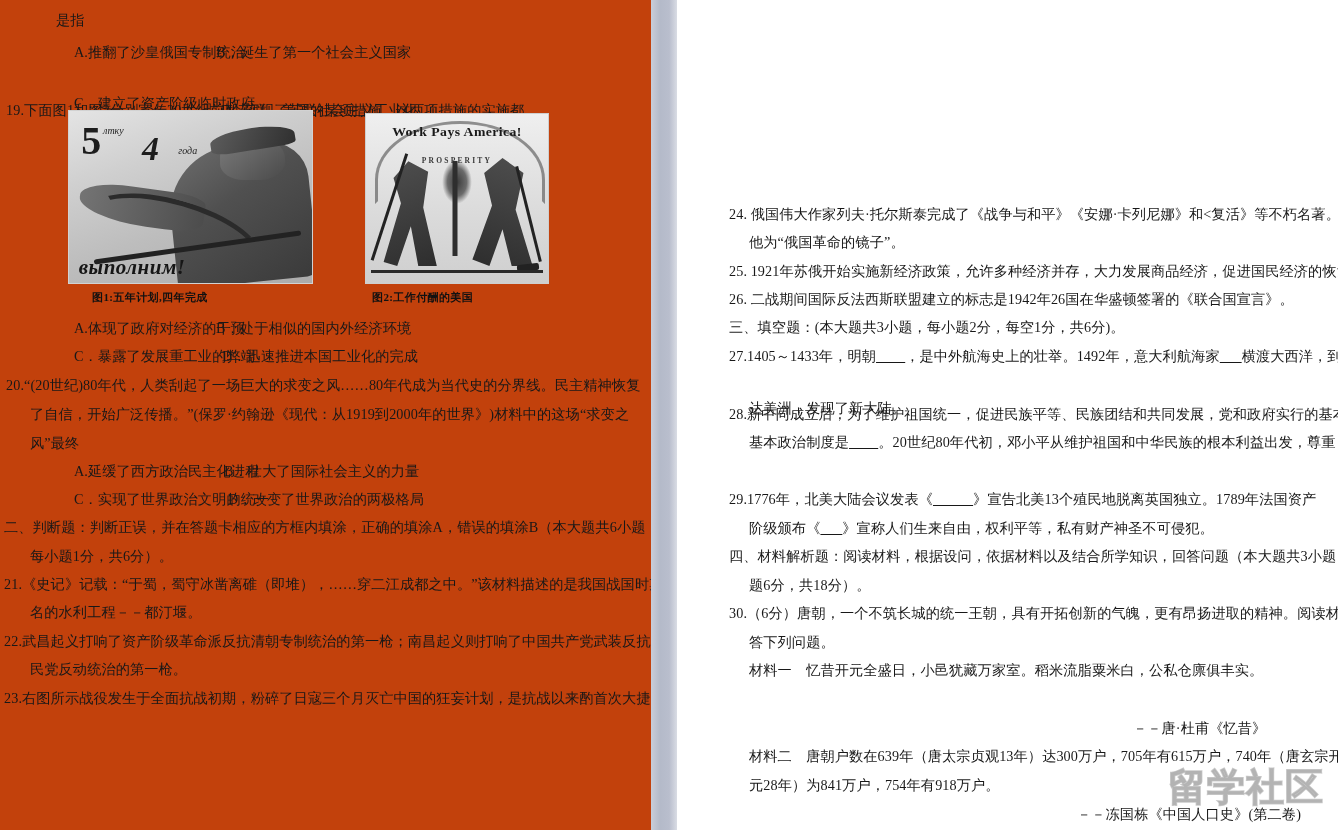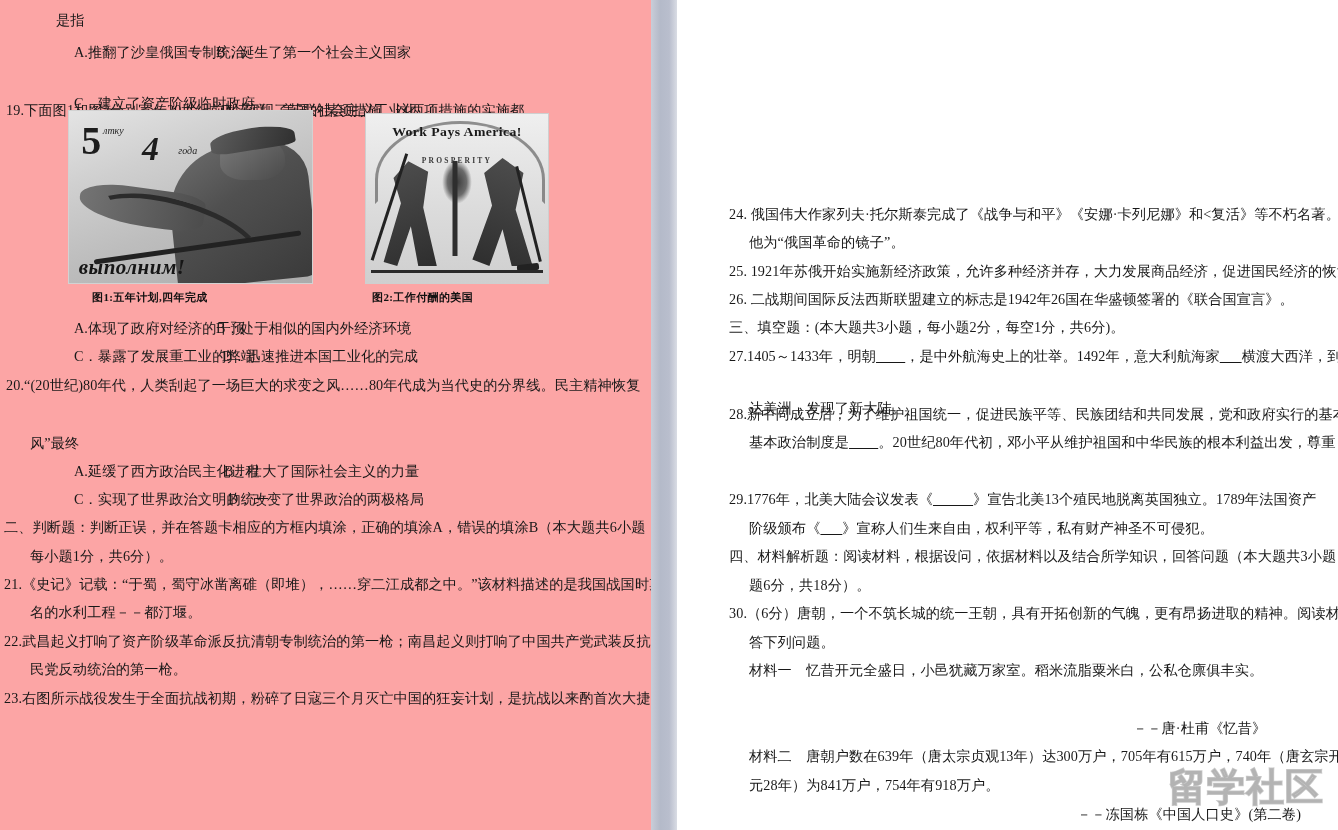--- a/index.html
+++ b/index.html
@@ -19,21 +19,21 @@
     position: absolute;
     inset: 0;
     display: flex;
     background: #ffffff;
   }
   
   .col-left {
     position: absolute;
     left: 0; top: 0;
     width: 651px; height: 830px;
-    background: #fca5a5;
+    background: #c2410c;
   }
   .col-divider {
     position: absolute;
     left: 651px; top: 0;
     width: 26px; height: 830px;
     background: linear-gradient(to right,#c9cdd8 0%, #b4bac9 35%, #b9becd 70%, #d9dce4 100%);
   }
   .col-right {
     position: absolute;
     left: 677px; top: 0;
@@ -243,20 +243,21 @@
 
     <div class="caption" style="left:92px; top:290px;">图1:五年计划,四年完成</div>
     <div class="caption" style="left:372px; top:290px;">图2:工作付酬的美国</div>
 
     <div class="ln" style="left:74px; top:320px;">A.体现了政府对经济的干预</div>
     <div class="ln" style="left:216px; top:320px;">B．处于相似的国内外经济环境</div>
     <div class="ln" style="left:74px; top:348px;">C．暴露了发展重工业的弊端</div>
     <div class="ln" style="left:222px; top:348px;">D．迅速推进本国工业化的完成</div>
 
     <div class="ln" style="left:6px; top:377px;">20.“(20世纪)80年代，人类刮起了一场巨大的求变之风……80年代成为当代史的分界线。民主精神恢复</div>
+    <div class="ln" style="left:30px; top:406px;">了自信，开始广泛传播。”(保罗·约翰逊《现代：从1919到2000年的世界》)材料中的这场“求变之</div>
     <div class="ln" style="left:30px; top:435px;">风”最终</div>
 
     <div class="ln" style="left:74px; top:463px;">A.延缓了西方政治民主化进程</div>
     <div class="ln" style="left:224px; top:463px;">B．壮大了国际社会主义的力量</div>
     <div class="ln" style="left:74px; top:491px;">C．实现了世界政治文明的统一</div>
     <div class="ln" style="left:228px; top:491px;">D．改变了世界政治的两极格局</div>
 
     <div class="ln" style="left:4px; top:519px;">二、判断题：判断正误，并在答题卡相应的方框内填涂，正确的填涂A，错误的填涂B（本大题共6小题，</div>
     <div class="ln" style="left:30px; top:548px;">每小题1分，共6分）。</div>
 

